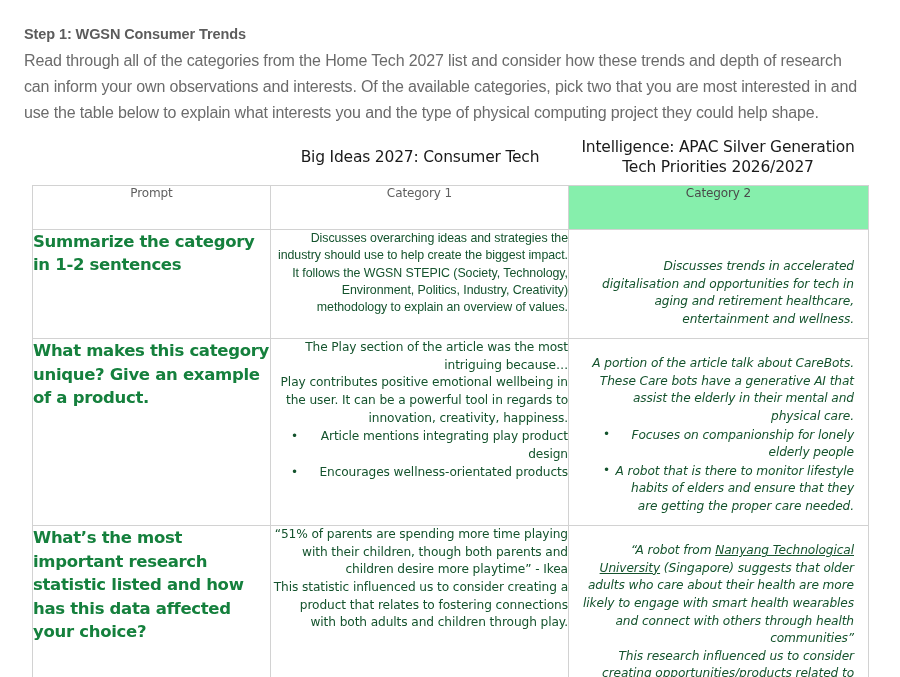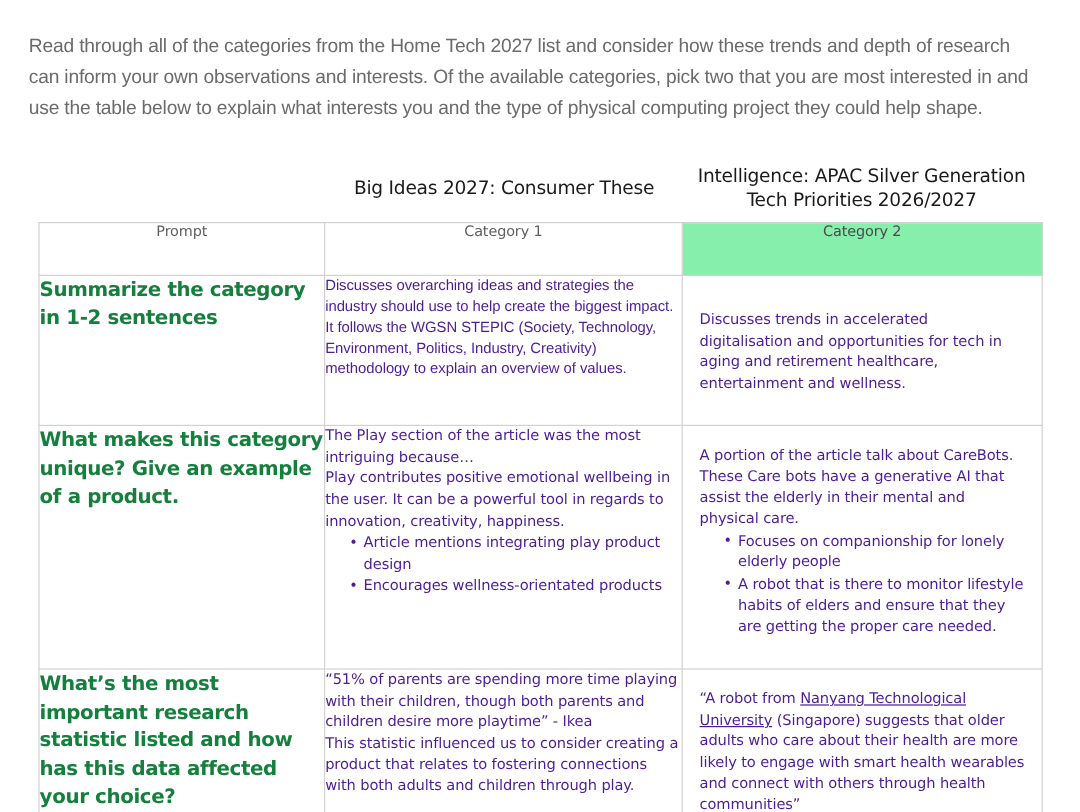--- a/index.html
+++ b/index.html
@@ -124,31 +124,33 @@
   }
 
   
   .body-cell {
     padding: 13px 12px 10px 12px;
   }
   .body-text {
     font-family: "Liberation Sans", sans-serif;
     font-size: 12.4px;
     line-height: 1.40;
-    color: #4c1d95;
+    color: #14532d;
     letter-spacing: -0.05px;
+    text-align: right;
   }
   .body-text.geo {
     font-family: "DejaVu Sans", sans-serif;
     font-size: 12.2px;
     line-height: 1.44;
     letter-spacing: -0.1px;
   }
   .body-cell.cat2 {
-    padding: 16px 14px 26px 14px;
+    padding: 16px 14px 10px 14px;
+    font-style: italic;
   }
   .body-cell.cat2.mid { padding-top: 28px; }
 
   .para { margin: 0; }
   .para + .para { margin-top: 0; }
   .para.gap { margin-top: 0; }
 
   ul.bullets {
     margin: 0;
     padding: 0 0 0 20px;
@@ -169,24 +171,25 @@
   }
 
   .link-underline { text-decoration: underline; }
 </style>
 </head>
 <body>
 
 <div class="page">
 
   <div class="intro">
+    <div class="intro-title">Step 1: WGSN Consumer Trends</div>
     <div class="intro-body">Read through all of the categories from the Home Tech 2027 list and consider how these trends and depth of research can inform your own observations and interests. Of the available categories, pick two that you are most interested in and use the table below to explain what interests you and the type of physical computing project they could help shape.</div>
   </div>
 
-  <div class="coltitle" id="coltitle-1">Big Ideas 2027: Consumer These</div>
+  <div class="coltitle" id="coltitle-1">Big Ideas 2027: Consumer Tech</div>
   <div class="coltitle" id="coltitle-2">Intelligence: APAC Silver Generation Tech Priorities 2026/2027</div>
 
   <table class="tbl">
     <colgroup>
       <col class="col-prompt">
         <col class="col-cat1">
         <col class="col-cat2">
     </colgroup>
     <thead>
       <tr>

